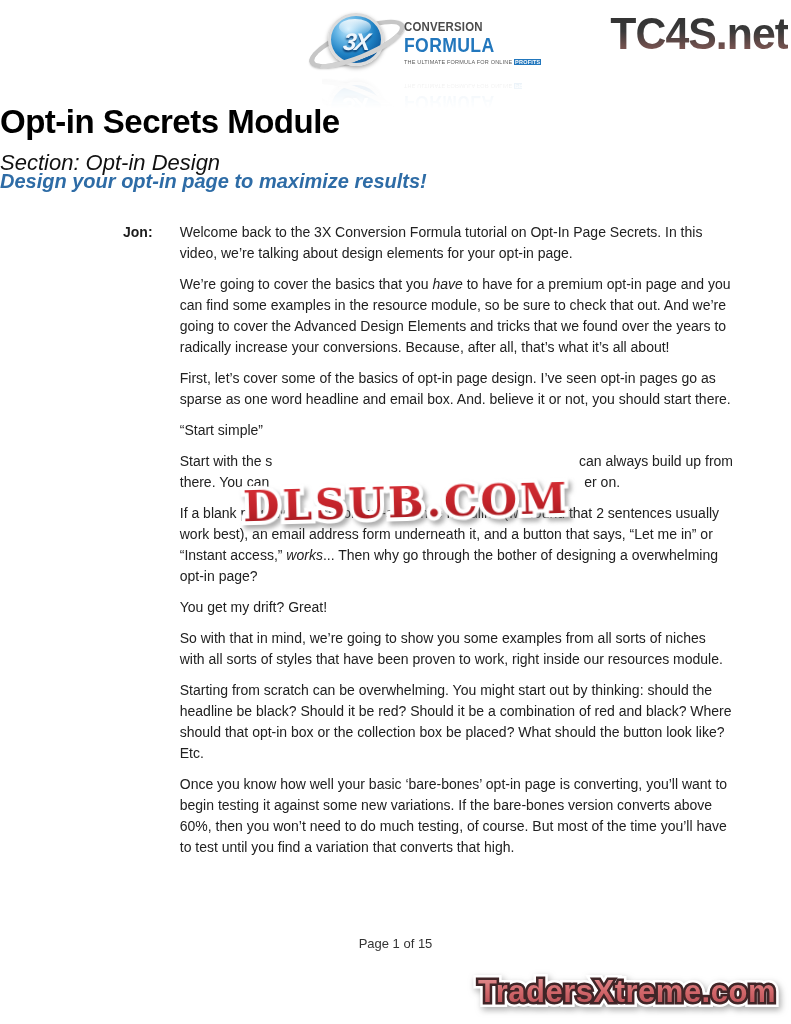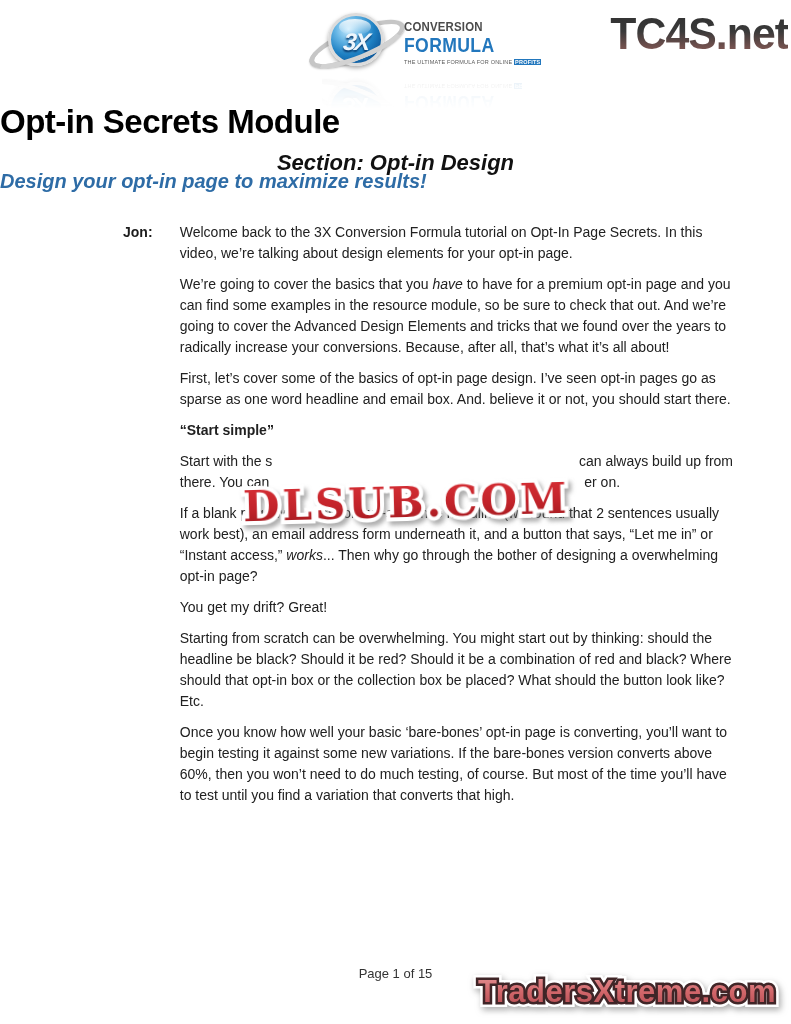--- a/index.html
+++ b/index.html
@@ -57,31 +57,31 @@
     font-size:45px; font-weight:bold; letter-spacing:-1px;
     background:linear-gradient(180deg, #2f2f2f 0%, #3a3a3a 45%, #855955 85%, #936763 100%);
     -webkit-background-clip:text; background-clip:text;
     -webkit-text-fill-color:transparent; color:transparent;
     transform:scaleX(.95); transform-origin:right top; white-space:nowrap;
   }
 
   
   .doc-title { position:absolute; top:103px; left:0; width:100%; 
     font-size:33px; font-weight:bold; color:#000000; letter-spacing:-.5px; }
-  .doc-section { position:absolute; top:150px; left:0; width:100%; text-align:center;
-    font-size:22px; font-weight:bold; font-style:italic; color:#111111; }
+  .doc-section { position:absolute; top:150px; left:0; width:100%; text-align:left;
+    font-size:22px; font-weight:normal; font-style:italic; color:#111111; }
   .doc-subtitle { position:absolute; top:170px; left:0; width:100%; text-align:left;
     font-size:20px; font-weight:bold; font-style:italic; color:#2e6ca6; }
 
   
   .transcript { position:absolute; left:88px; top:222px; width:645px; display:flex; }
   .speaker { width:60px; font-size:14px; font-weight:bold; color:#1c1c1c; line-height:21px;margin-left:35px; }
   .paras { width:585px; font-size:14px; line-height:21px; color:#212121; }
   .para { margin-bottom:10px; }
-  .para strong { font-weight:bold; }
+  .para strong { font-weight:normal; }
   .para em { font-style:italic; }
   .split-line { display:flex; white-space:pre; }
   .split-line .gap { display:inline-block; }
 
   
   .outlined { position:relative; display:inline-block; white-space:nowrap; }
   .outlined span { display:block; }
   .outlined .layer { position:absolute; left:0; top:0; }
   .outlined .top { position:relative; }
 
@@ -99,21 +99,21 @@
     position:absolute; left:478px; top:974px; z-index:5;
     font-size:31px; font-weight:bold; letter-spacing:.5px;
     filter:drop-shadow(2px 3px 3px rgba(90,90,90,.5));
   }
   .wm-traders .glow { -webkit-text-stroke:10px #ffffff; color:#ffffff; }
   .wm-traders .dark { -webkit-text-stroke:5px #402527; color:#402527; }
   .wm-traders .fill { background:linear-gradient(180deg,#e39496 0%, #d2666a 50%, #b04a50 100%);
     -webkit-background-clip:text; background-clip:text; -webkit-text-fill-color:transparent; color:transparent; }
 
   
-  .page-label { position:absolute; top:966px; left:0; width:100%; text-align:center;
+  .page-label { position:absolute; top:936px; left:0; width:100%; text-align:center;
     font-size:13px; color:#333333; }
 </style>
 </head>
 <body>
 
 <div class="page">
 
   <div style="position:absolute; left:322px; top:10px; width:200px; height:140px;">
     <div class="logo" style="position:relative; left:0; top:0;">
       <div class="sphere-wrap">
@@ -157,20 +157,21 @@
         <div class="para"><span>Welcome back to the 3X Conversion Formula tutorial on Opt-In Page Secrets. In this video, we’re talking about design elements for your opt-in page.</span></div>
         <div class="para"><span>We’re going to cover the basics that you </span><em>have</em><span> to have for a premium opt-in page and you can find some examples in the resource module, so be sure to check that out. And we’re going to cover the Advanced Design Elements and tricks that we found over the years to radically increase your conversions. Because, after all, that’s what it’s all about!</span></div>
         <div class="para"><span>First, let’s cover some of the basics of opt-in page design. I’ve seen opt-in pages go as sparse as one word headline and email box. And. believe it or not, you should start there.</span></div>
         <div class="para"><strong>“Start simple”</strong></div>
         <div class="para">
           <div class="split-line"><span>Start with the s</span><span class="gap" style="flex: 1 1 0%;"></span><span>can always build up from</span></div>
           <div class="split-line"><span>there. You can</span><span class="gap" style="width: 315px;"></span><span>er on.</span></div>
         </div>
         <div class="para"><span>If a blank page with a one or two-sentence headline (we found that 2 sentences usually work best), an email address form underneath it, and a button that says, “Let me in” or “Instant access,” </span><em>works</em><span>... Then why go through the bother of designing a overwhelming opt-in page?</span></div>
         <div class="para"><span>You get my drift? Great!</span></div>
+        <div class="para"><span>So with that in mind, we’re going to show you some examples from all sorts of niches with all sorts of styles that have been proven to work, right inside our resources module.</span></div>
         <div class="para"><span>Starting from scratch can be overwhelming. You might start out by thinking: should the headline be black? Should it be red? Should it be a combination of red and black? Where should that opt-in box or the collection box be placed? What should the button look like? Etc.</span></div>
         <div class="para"><span>Once you know how well your basic ‘bare-bones’ opt-in page is converting, you’ll want to begin testing it against some new variations. If the bare-bones version converts above 60%, then you won’t need to do much testing, of course. But most of the time you’ll have to test until you find a variation that converts that high.</span></div>
       </div>
   </div>
 
   <div class="wm-dlsub outlined">
     <span class="layer stroke">DLSUB.COM</span>
     <span class="top fill">DLSUB.COM</span>
   </div>
 

